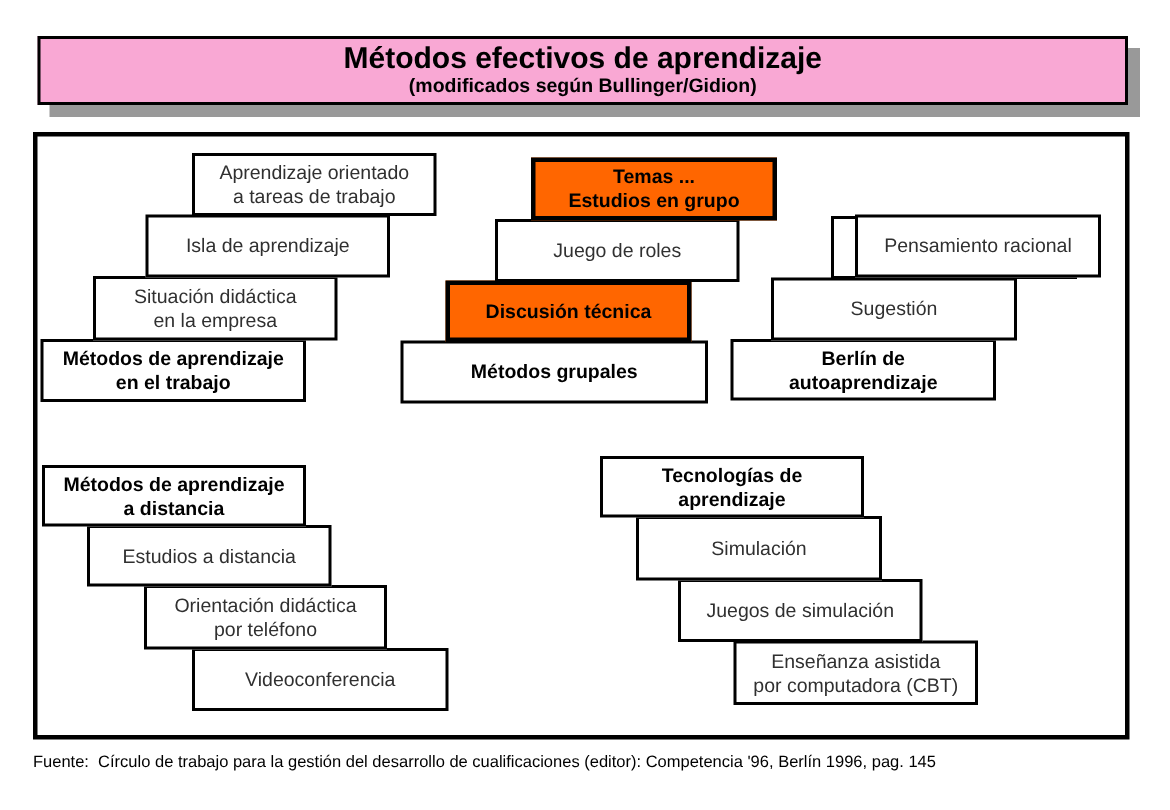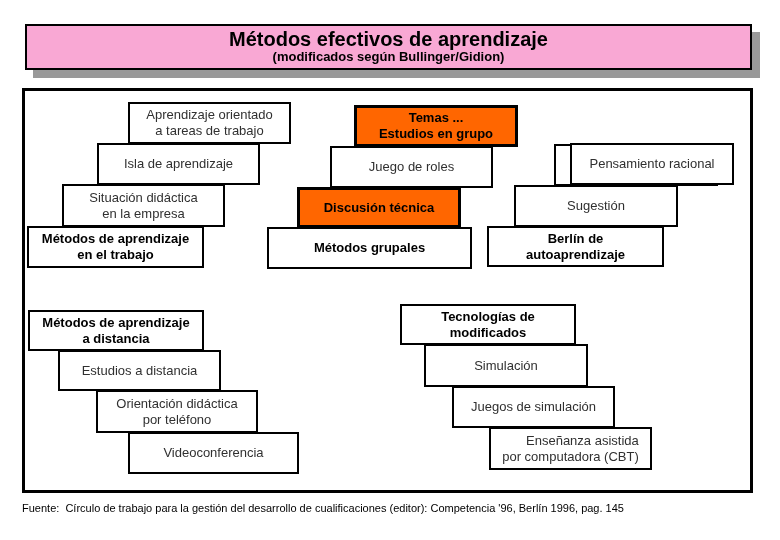--- a/index.html
+++ b/index.html
@@ -76,21 +76,21 @@
   .tr4 { left: 487px; top: 226px; width: 177px; height: 41px; }
   
   .bl1 { left: 28px;  top: 310px; width: 176px; height: 41px; }
   .bl2 { left: 58px;  top: 350px; width: 163px; height: 41px; }
   .bl3 { left: 96px;  top: 390px; width: 162px; height: 43px; }
   .bl4 { left: 128px; top: 432px; width: 171px; height: 42px; }
   
   .br1 { left: 400px; top: 304px; width: 176px; height: 41px; }
   .br2 { left: 424px; top: 344px; width: 164px; height: 43px; }
   .br3 { left: 452px; top: 386px; width: 163px; height: 42px; }
-  .br4 { left: 489px; top: 427px; width: 163px; height: 43px; text-align: right; }
+  .br4 { left: 489px; top: 427px; width: 163px; height: 43px; }
 
   
   .source {
     position: absolute; left: 22px; top: 502px;
     font-size: 11px; color: #000;
     white-space: pre;
   }
 </style>
 </head>
 <body>
@@ -123,19 +123,19 @@
 autoaprendizaje</div>
 
 <div class="box bl1 z4 bold">Métodos de aprendizaje
 a distancia</div>
 <div class="box bl2 z3">Estudios a distancia</div>
 <div class="box bl3 z2">Orientación didáctica
 por teléfono</div>
 <div class="box bl4 z1">Videoconferencia</div>
 
 <div class="box br1 z4 bold">Tecnologías de
-modificados</div>
+aprendizaje</div>
 <div class="box br2 z3">Simulación</div>
 <div class="box br3 z2">Juegos de simulación</div>
 <div class="box br4 z1">Enseñanza asistida
 por computadora (CBT)</div>
 
 <div class="source">Fuente:  Círculo de trabajo para la gestión del desarrollo de cualificaciones (editor): Competencia '96, Berlín 1996, pag. 145</div>
 
 </body></html>

